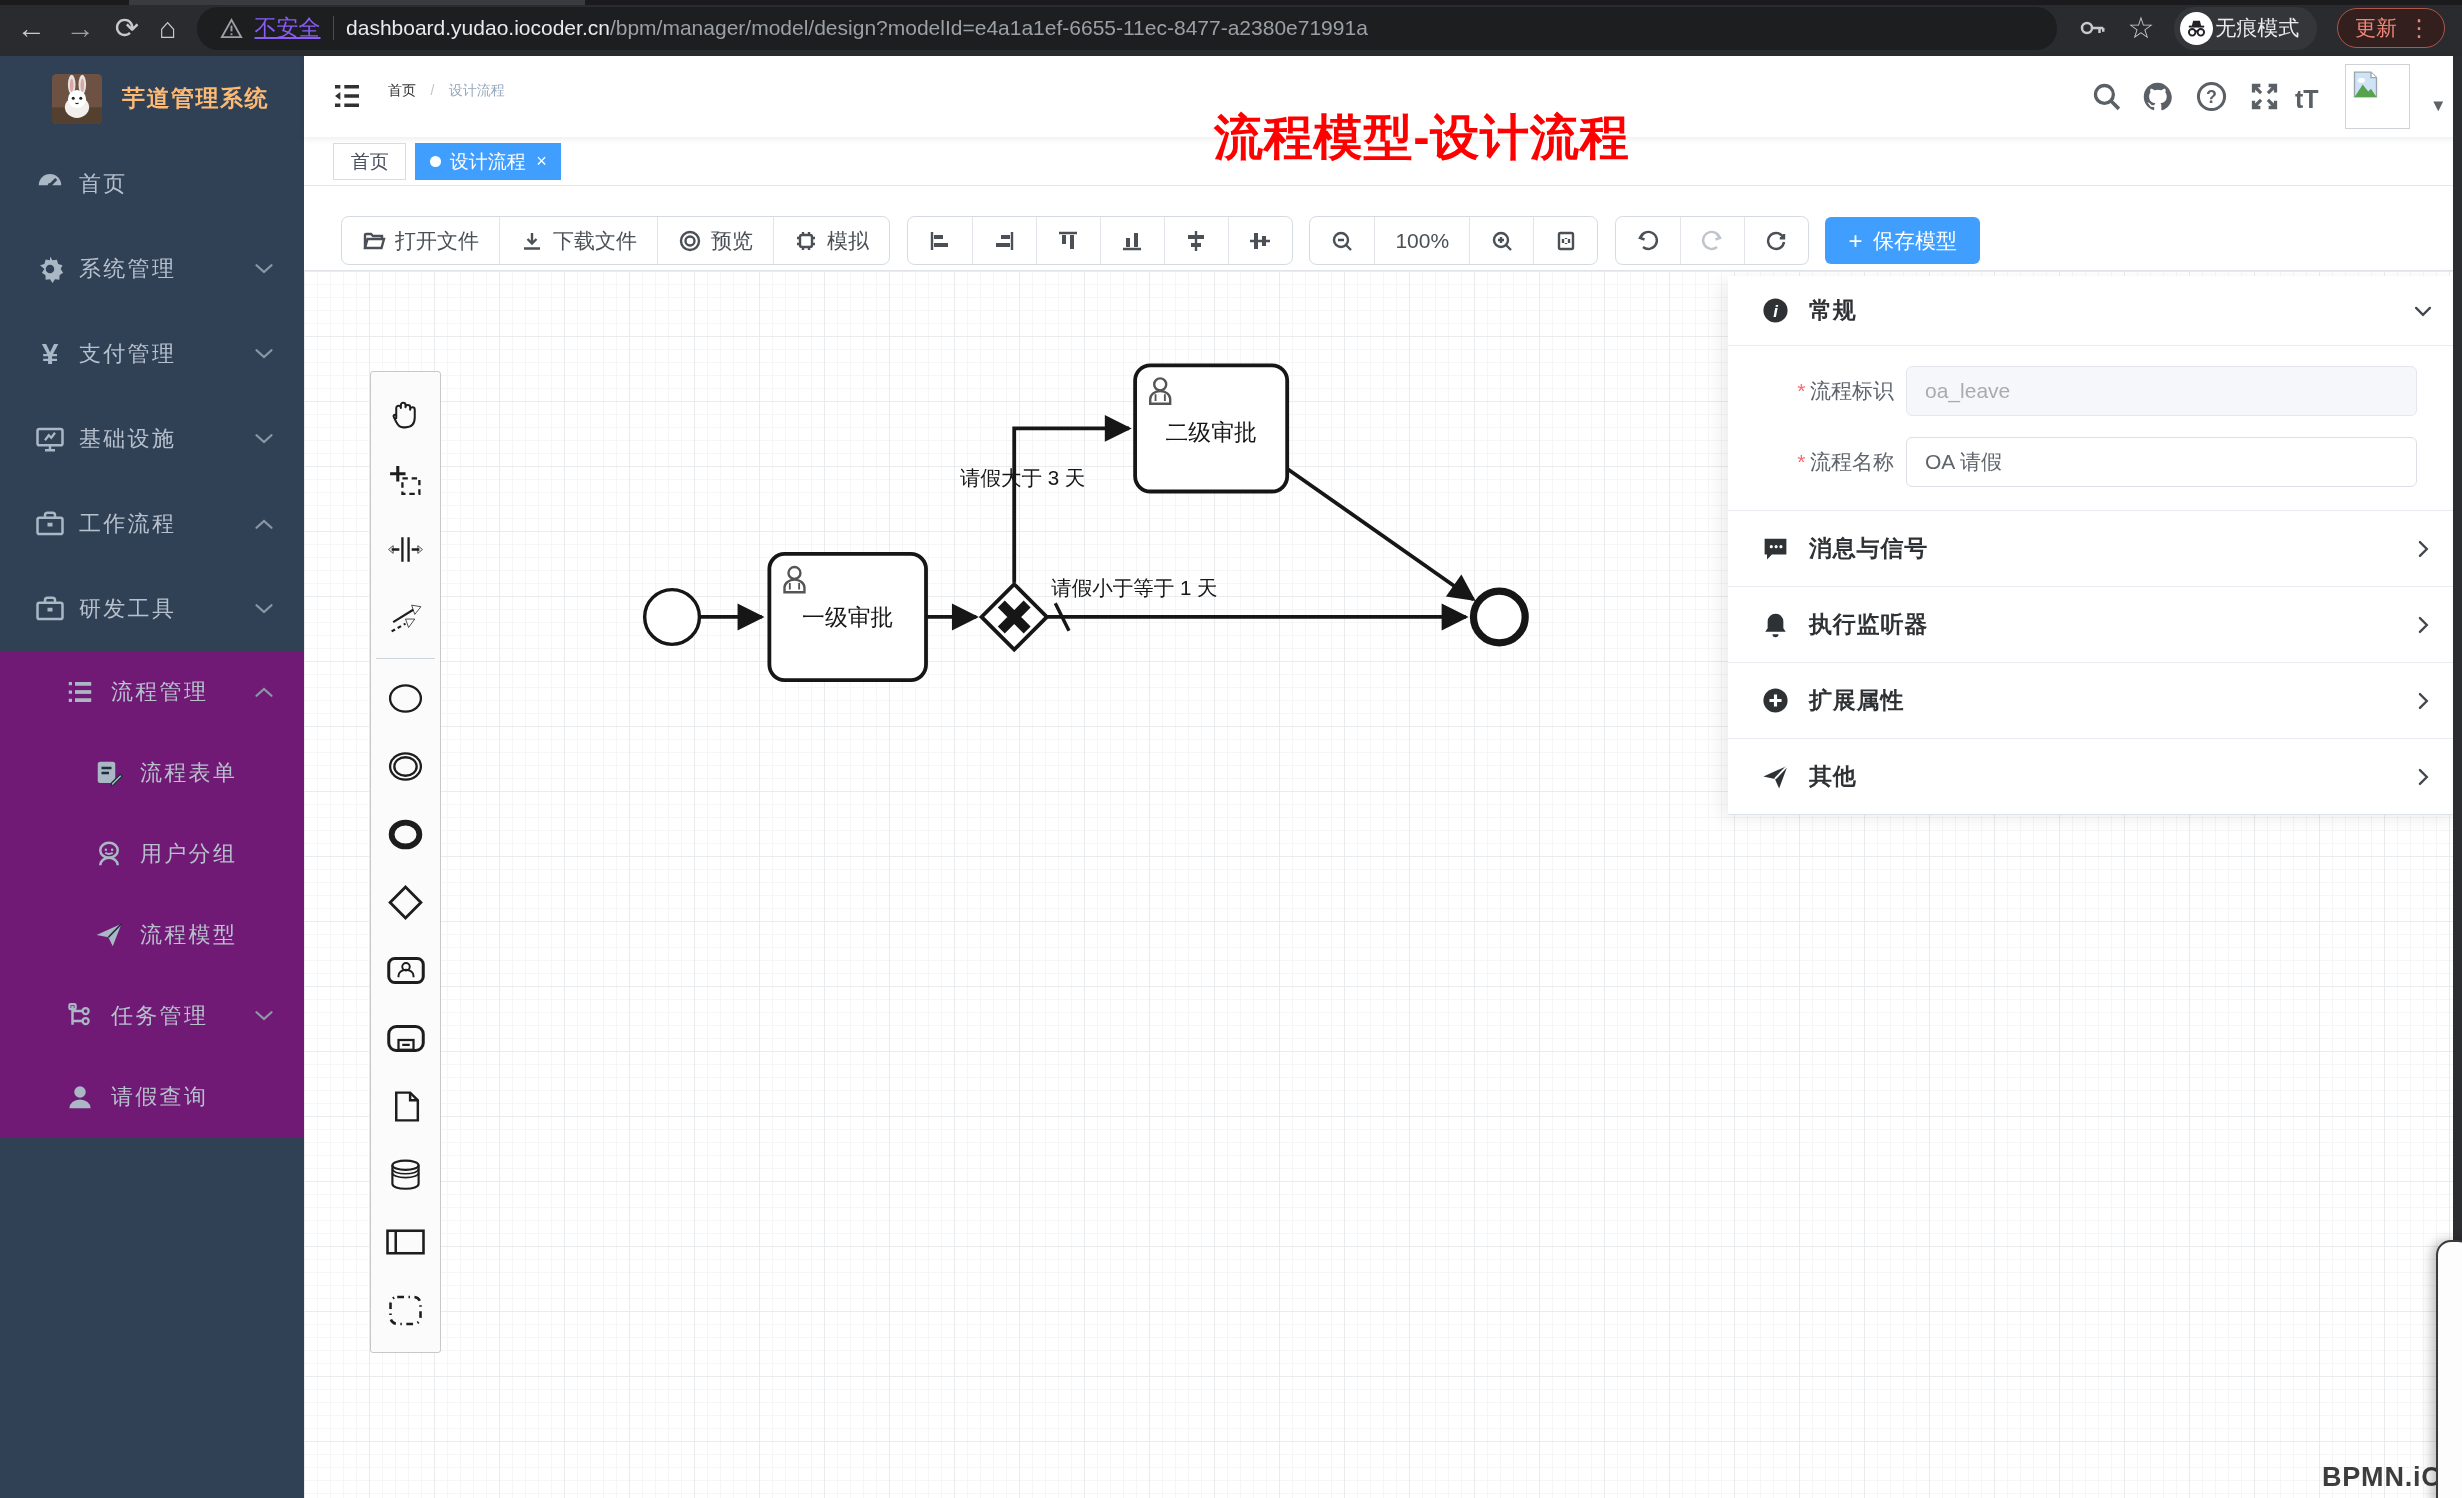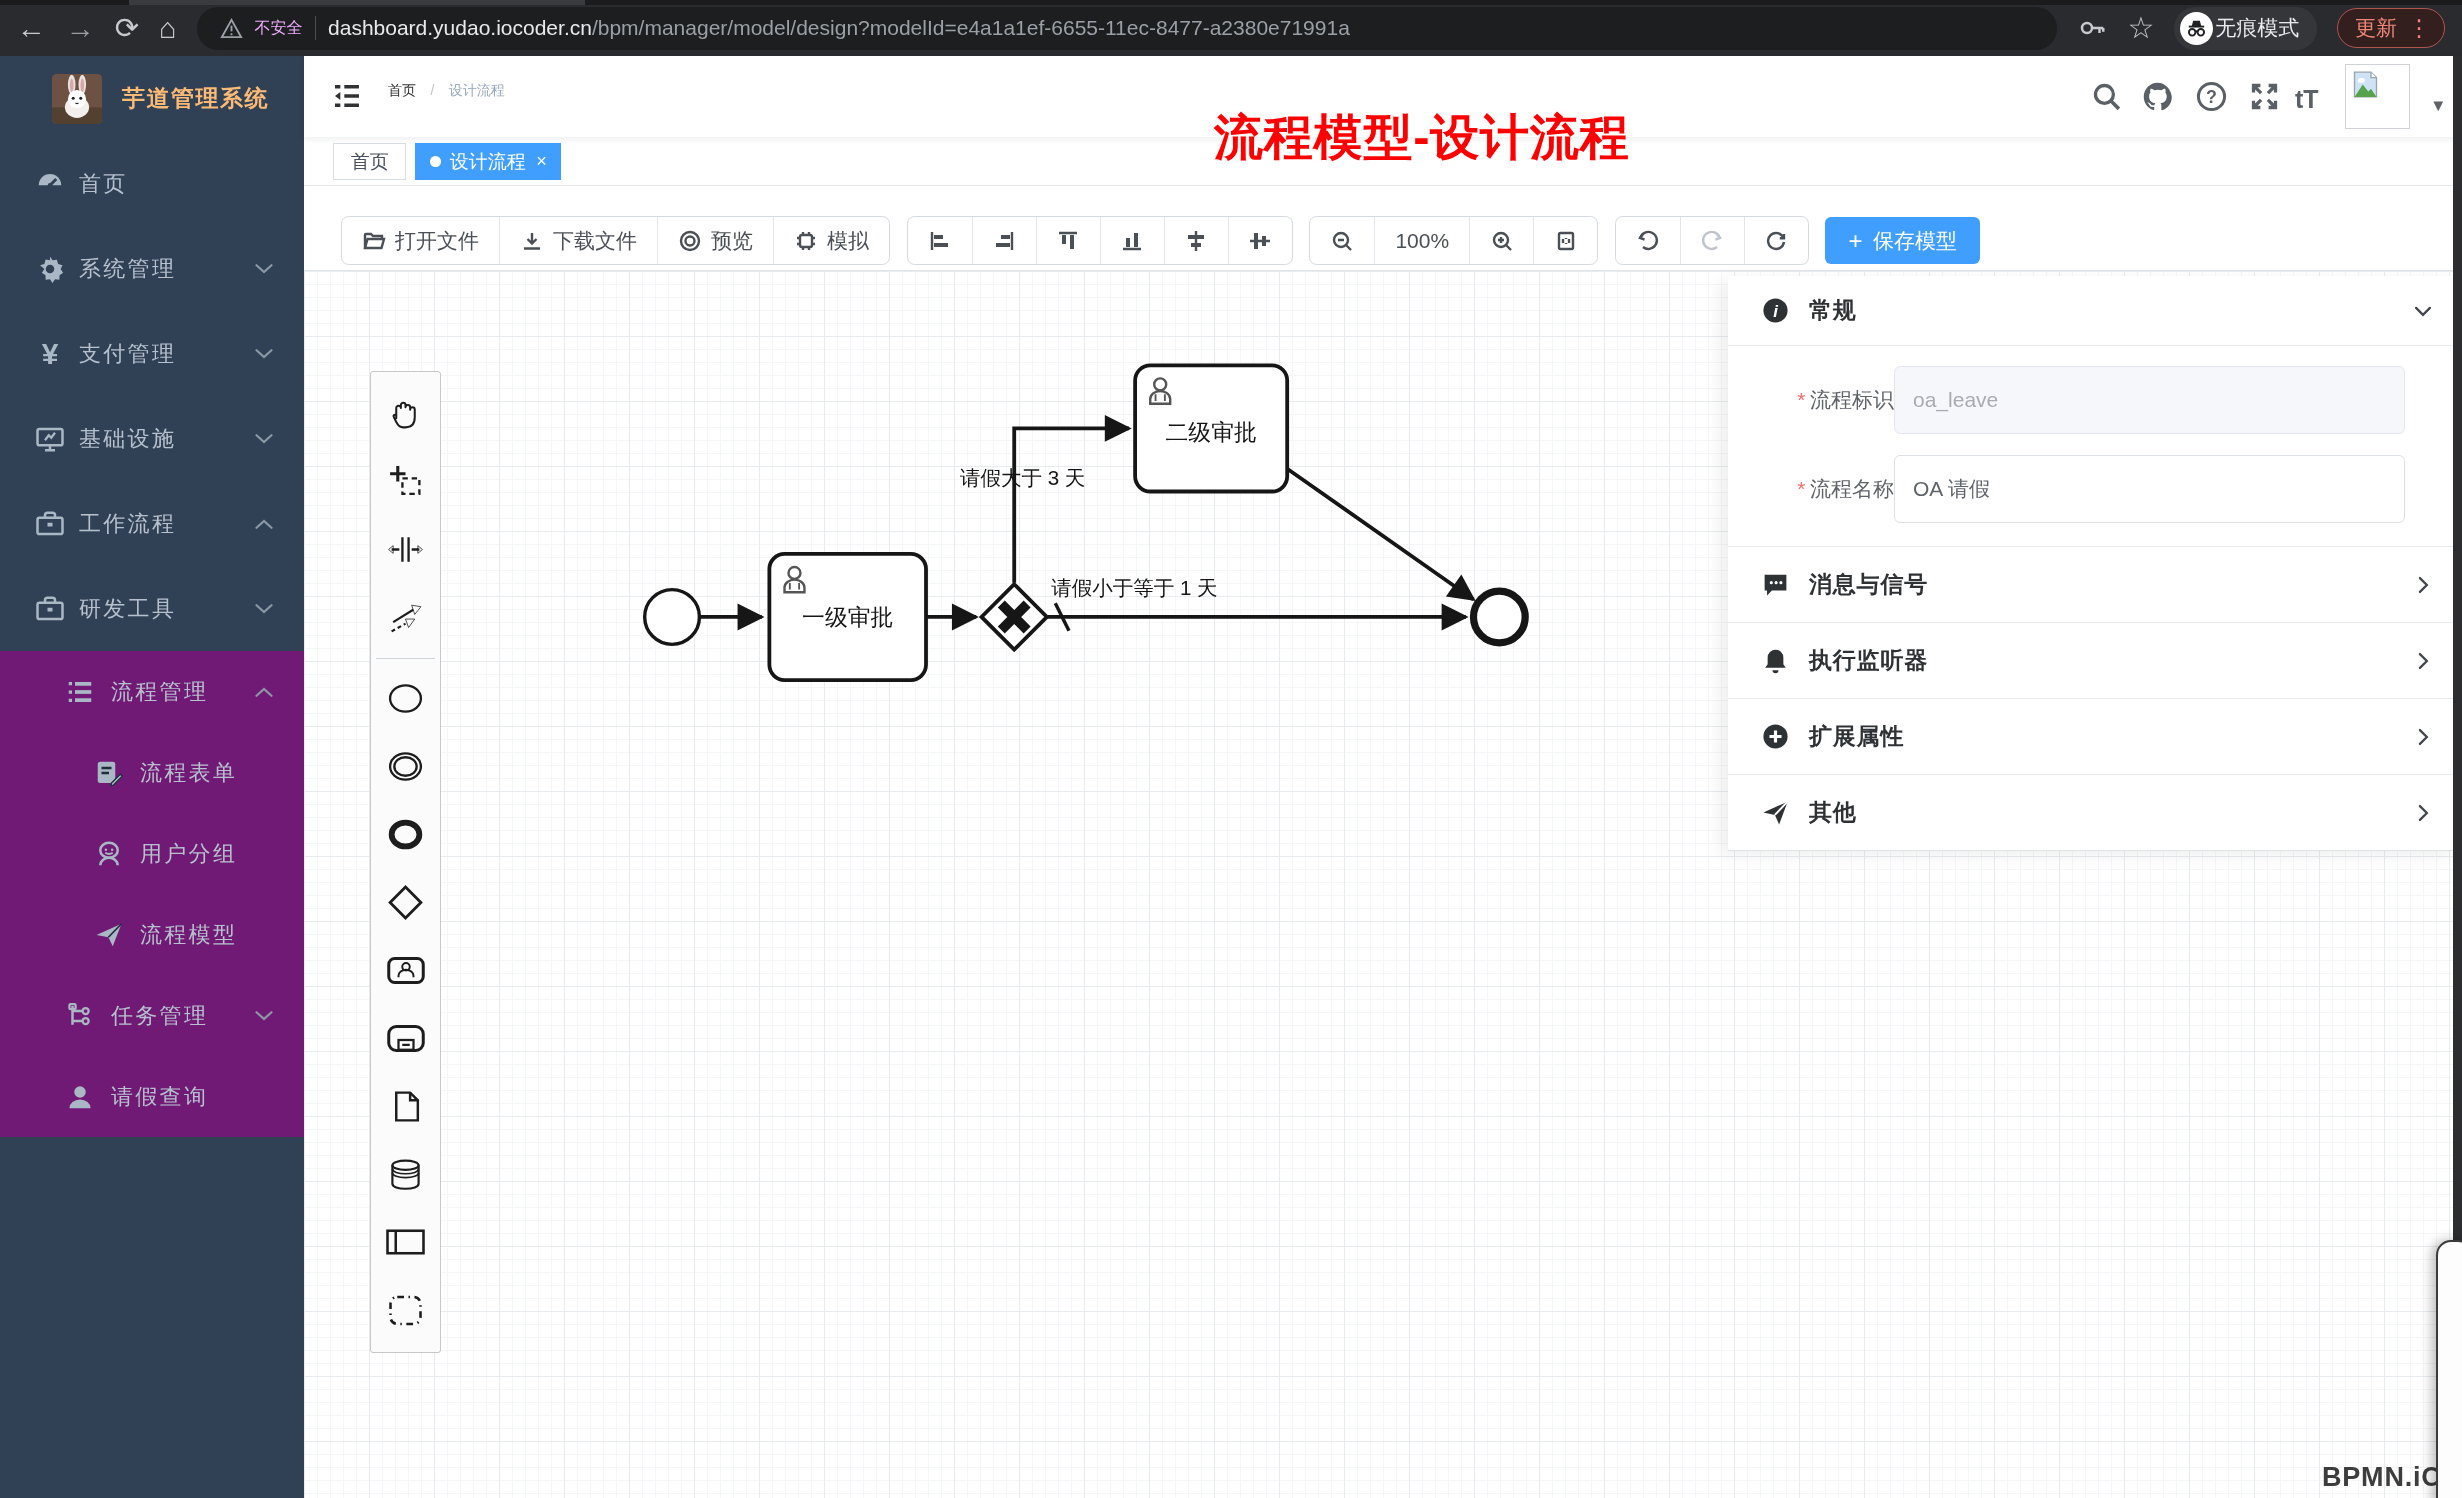--- a/index.html
+++ b/index.html
@@ -7,21 +7,21 @@
   body { font-family:"Liberation Sans","DejaVu Sans",sans-serif; }
   #screen { position:relative; width:2462px; height:1498px; background:#fff; overflow:hidden; }
 
   
   #browser-bar { position:absolute; left:0; top:0; width:2462px; height:56px; background:#2a2b2e; display:flex; align-items:center; padding:0 16.7px; gap:20px; }
   #browser-bar:before { content:""; position:absolute; left:0; top:0; width:100%; height:5.3px; background:#1b1b1d; }
   #browser-bar:after { content:""; position:absolute; left:129px; top:0; width:456px; height:5.3px; background:#3a3b3f; }
   .nav-glyph { color:#c6c9ce; font-size:29px; line-height:1; }
   .nav-glyph.dim { color:#9a9ea4; }
   #url-pill { flex:1; height:43px; background:#1d1e20; border-radius:21px; display:flex; align-items:center; padding:0 23px; gap:12px; overflow:hidden; white-space:nowrap; }
-  .url-sec { color:#f0abfc; font-size:16px; }
+  .url-sec { color:#8b5cf6; font-size:22px;text-decoration:underline; }
   .url-div { width:1.5px; height:24px; background:#4a4d52; }
   .url-host { color:#e8eaed; font-size:21px;text-align:right; }
   .url-path { color:#9aa0a6; font-size:21px; overflow:hidden; text-overflow:ellipsis; }
   #incog-pill { height:43px; background:#35363a; border-radius:21px; display:flex; align-items:center; gap:2px; padding:0 18px 0 6px; }
   #incog-circle { width:33px; height:33px; background:#fff; border-radius:50%; display:flex; align-items:center; justify-content:center; }
   #incog-label { color:#e8eaed; font-size:21px; }
   #update-pill { height:40px; border:1.5px solid #b0564c; border-radius:20px; display:flex; align-items:center; gap:10.6px; padding:0 13.7px 0 16.7px; background:#321f1e; }
   #update-label { color:#f08678; font-size:21px; }
   #update-kebab { color:#f08678; font-size:23px; }
 
@@ -99,21 +99,21 @@
   .sec-row { height:70px; display:flex; align-items:center; position:relative; border-bottom:0.8px solid #e8ebf0; cursor:pointer; }
   .sec-row .si { position:absolute; left:33px; width:29px; height:29px; }
   .sec-row .st { position:absolute; left:81px; font-size:23px; font-weight:700; color:#2f3235; letter-spacing:0.8px; }
   .sec-row .sc { position:absolute; right:30px; width:20px; height:20px; }
   .schev { stroke:#43474d; stroke-width:3; fill:none; stroke-linecap:round; }
   #general-body { padding:20px 0 23px 0; border-bottom:0.8px solid #e8ebf0; }
   .form-row { display:flex; align-items:center; margin:0 0 21px 0; }
   .form-row:last-child { margin-bottom:0; }
   .form-label { width:166px; text-align:right; font-size:21px; color:#5f646b; flex:none; }
   .req { color:#f56c6c; margin-right:4.6px; }
-  .form-input { margin-left:0; width:511px; height:68px; border:0.8px solid #dcdfe6; border-radius:6px; font-size:21px; padding:0 18px; color:#5f646b; font-family:inherit; background:#fff; }
+  .form-input { margin-left:12px; width:511px; height:50px; border:0.8px solid #dcdfe6; border-radius:6px; font-size:21px; padding:0 18px; color:#5f646b; font-family:inherit; background:#fff; }
   .form-input.disabled { background:#f5f7fa; border-color:#e4e7ed; color:#a8abb2; }
   .sicon { fill:#2f3235; }
 
   #watermark { position:absolute; left:2015px; top:1191px; font-size:27px; font-weight:700; color:#3d3d3d; border-bottom:5.3px solid #3d3d3d; padding:0 3px 4.6px 3px; letter-spacing:0.8px; }
 
   
   #scroll-strip { position:absolute; right:0; top:56px; width:9px; height:1442px; background:#2c2d30; z-index:8; }
   #scroll-thumb { position:absolute; right:-10.6px; top:1240px; width:37px; height:274px; background:#fdfdfd; border:2.3px solid #3a3a3a; border-radius:15px; box-shadow:-4.6px 0 10.6px rgba(0,0,0,.25); z-index:9; }
 </style>
 </head>

